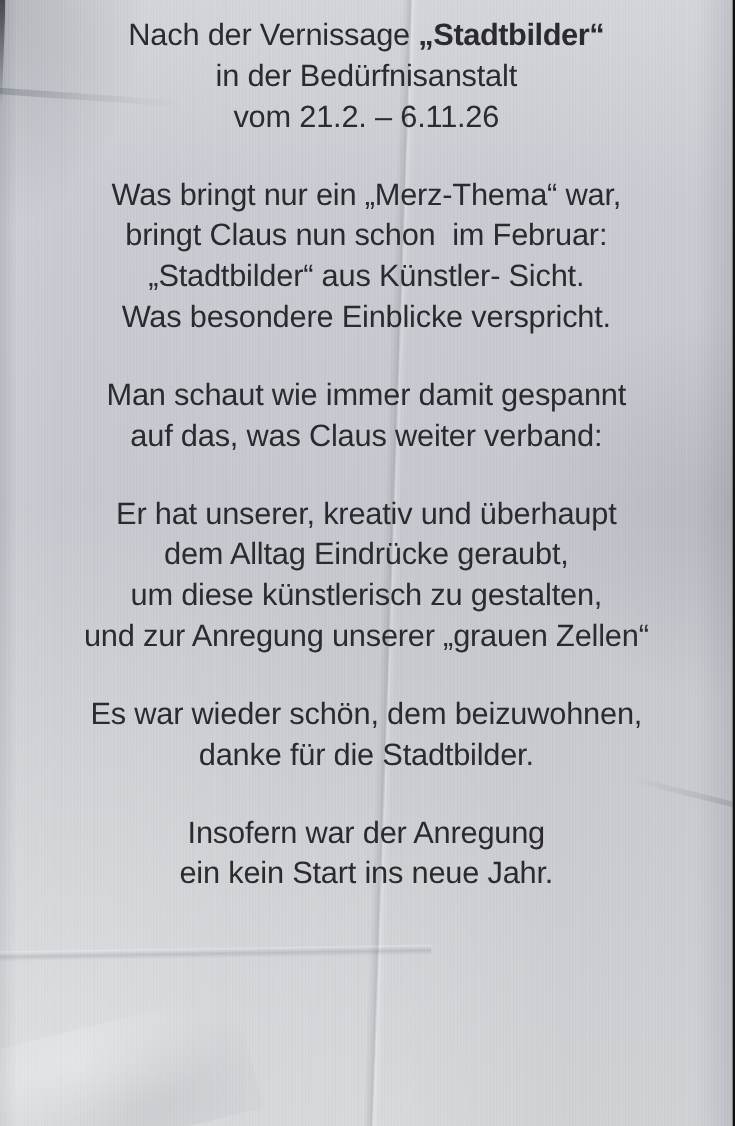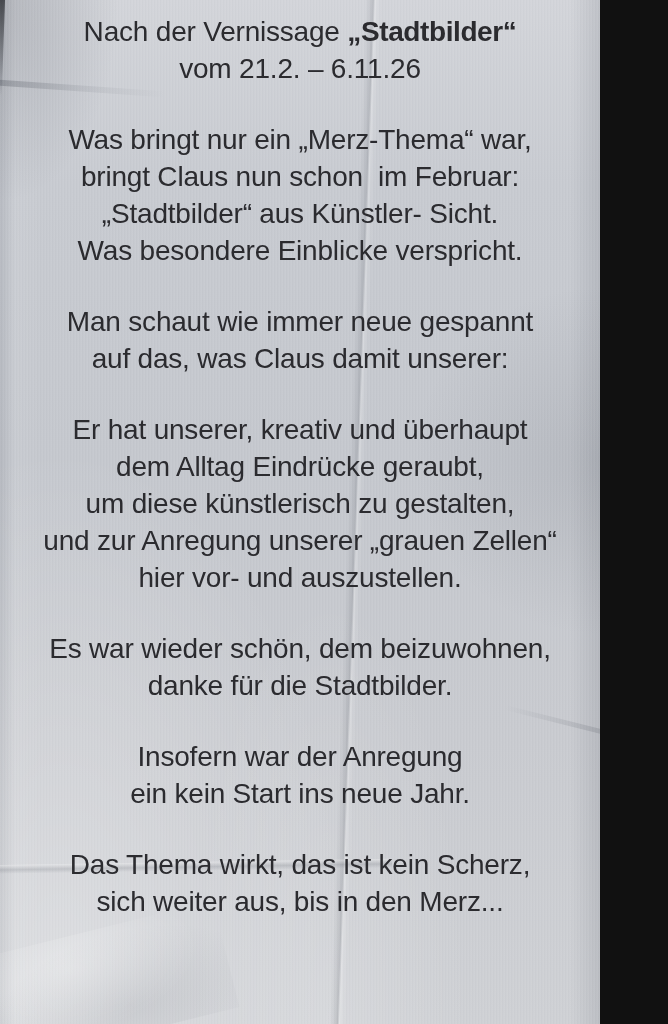--- a/index.html
+++ b/index.html
@@ -2,21 +2,21 @@
 <html><head>
 <meta charset="utf-8">
 <style>
   html, body {
     margin: 0;
     padding: 0;
     background: #111;
   }
   .paper {
     position: relative;
-    width: 600px;
+    width: 666px;
     height: 1024px;
     overflow: hidden;
     font-family: "Liberation Sans", "DejaVu Sans", sans-serif;
     background:
       radial-gradient(ellipse at 0% 0%, rgba(60,65,75,0.22), transparent 14%),
       radial-gradient(ellipse at 100% 45%, rgba(85,90,100,0.14), transparent 22%),
       radial-gradient(ellipse at 10% 94%, rgba(255,255,255,0.30), transparent 38%),
       radial-gradient(ellipse at 55% 100%, rgba(255,255,255,0.16), transparent 30%),
       linear-gradient(90deg, rgba(110,115,125,0.18) 0, rgba(255,255,255,0.06) 2.5%, transparent 7%),
       linear-gradient(270deg, rgba(90,95,105,0.16) 0, transparent 5%),
@@ -127,52 +127,48 @@
   <div class="crease crease-vertical"></div>
   <div class="crease crease-top-left"></div>
   <div class="crease crease-bottom"></div>
   <div class="crease crease-right"></div>
   <div class="crease wrinkle-bottom-left"></div>
 
   <div class="poem">
 
     <div class="stanza">
       <p class="line"><span>Nach der Vernissage </span><strong>„Stadtbilder“</strong></p>
+      <p class="line">in der Bedürfnisanstalt</p>
       <p class="line">vom 21.2. – 6.11.26</p>
     </div>
 
     <div class="stanza">
       <p class="line">Was bringt nur ein „Merz-Thema“ war,</p>
       <p class="line">bringt Claus nun schon  im Februar:</p>
       <p class="line">„Stadtbilder“ aus Künstler- Sicht.</p>
       <p class="line">Was besondere Einblicke verspricht.</p>
     </div>
 
     <div class="stanza">
-      <p class="line">Man schaut wie immer neue gespannt</p>
-      <p class="line">auf das, was Claus damit unserer:</p>
+      <p class="line">Man schaut wie immer damit gespannt</p>
+      <p class="line">auf das, was Claus weiter verband:</p>
     </div>
 
     <div class="stanza">
       <p class="line">Er hat unserer, kreativ und überhaupt</p>
       <p class="line">dem Alltag Eindrücke geraubt,</p>
       <p class="line">um diese künstlerisch zu gestalten,</p>
       <p class="line">und zur Anregung unserer „grauen Zellen“</p>
-      <p class="line">hier vor- und auszustellen.</p>
     </div>
 
     <div class="stanza">
       <p class="line">Es war wieder schön, dem beizuwohnen,</p>
       <p class="line">danke für die Stadtbilder.</p>
     </div>
 
     <div class="stanza">
       <p class="line">Insofern war der Anregung</p>
       <p class="line">ein kein Start ins neue Jahr.</p>
     </div>
 
-    <div class="stanza">
-      <p class="line">Das Thema wirkt, das ist kein Scherz,</p>
-      <p class="line">sich weiter aus, bis in den Merz...</p>
-    </div>
 
   </div>
 </div>
 
 </body></html>

